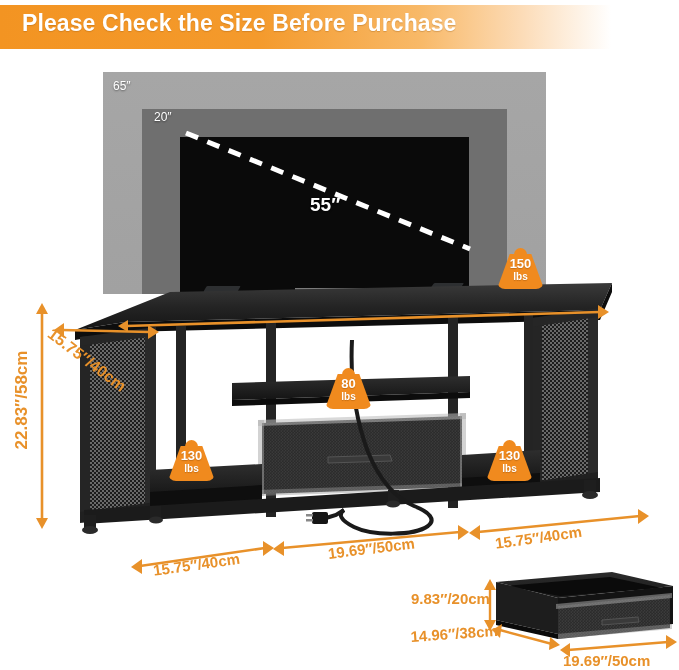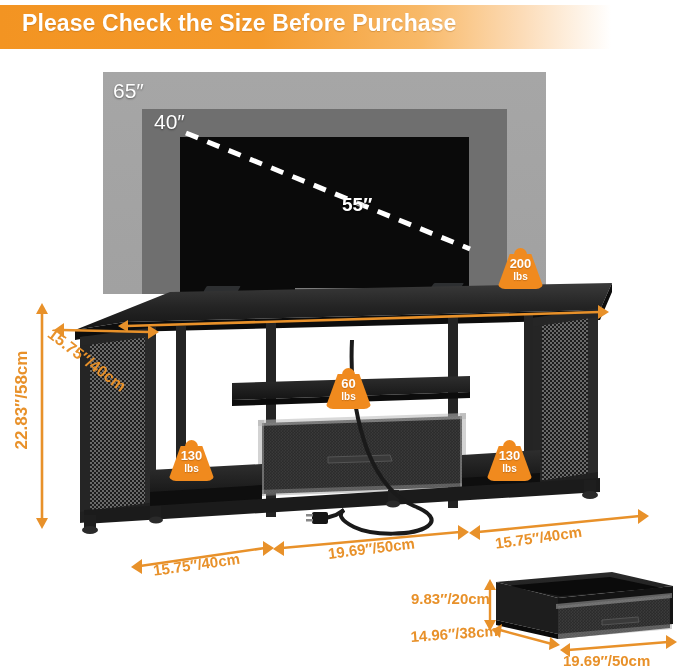--- a/index.html
+++ b/index.html
@@ -35,25 +35,25 @@
     background:#6f6f6f;
   }
   .tv-55 {
     position:absolute; left:38px; top:28px; width:289px; height:157px;
     background:#0a0a0a;
     overflow:hidden;
   }
   .label-65 { position:absolute; left:113px; top:79px; }
   .label-60 { position:absolute; left:154px; top:110px; }
   .tvlabel {
-    color:#ffffff; font-size:21px; font-weight:500;
+    color:#ffffff; font-size:12px; font-weight:500;
     text-shadow:0 1px 2px rgba(0,0,0,.45);
   }
   .label-55 {
-    position:absolute; left:342px; top:194px;
+    position:absolute; left:310px; top:194px;
     color:#ffffff; font-size:19px; font-weight:bold;
     text-shadow:0 1px 2px rgba(0,0,0,.7);
   }
   .diag-svg { position:absolute; left:180px; top:127px; }
 
   
   .tv-foot {
     position:absolute; background:#2d2f31; border-radius:1px;
   }
   .tv-logo {
@@ -130,21 +130,21 @@
     <div class="tv-60">
       <div class="tv-55"></div>
     </div>
   </div>
 
   <svg class="diag-svg" width="300" height="130">
     <line x1="6" y1="6" x2="290" y2="122" stroke="#ffffff" stroke-width="5" stroke-dasharray="13 10" stroke-linecap="butt"></line>
   </svg>
 
   <div class="tvlabel label-65">65″</div>
-  <div class="tvlabel label-60">40″</div>
+  <div class="tvlabel label-60">20″</div>
   <div class="label-55">55″</div>
 
   <div class="tv-foot" style="left:205px; top:286px; width:34px; height:6px; transform:skewX(-30deg);"></div>
   <div class="tv-foot" style="left:432px; top:283px; width:30px; height:6px; transform:skewX(-34deg);"></div>
   <div class="tv-logo"></div>
 
   <svg class="stand" viewBox="0 0 679 670">
     <defs>
       <linearGradient id="topG" x1="0" y1="0" x2="0" y2="1">
         <stop offset="0%" stop-color="#3a3a3a"></stop>
@@ -262,26 +262,26 @@
 
   <div class="dim dim-height">22.83″/58cm</div>
   <div class="dim dim-depth-left">15.75″/40cm</div>
   <div class="dim dim-bot-left small">15.75″/40cm</div>
   <div class="dim dim-bot-mid small">19.69″/50cm</div>
   <div class="dim dim-bot-right small">15.75″/40cm</div>
 
   <div class="badge badge-150">
     <div class="knob"></div>
     <div class="body"></div>
-    <div class="txt"><span>200</span><span class="u">lbs</span></div>
+    <div class="txt"><span>150</span><span class="u">lbs</span></div>
   </div>
   <div class="badge badge-80">
     <div class="knob"></div>
     <div class="body"></div>
-    <div class="txt"><span>60</span><span class="u">lbs</span></div>
+    <div class="txt"><span>80</span><span class="u">lbs</span></div>
   </div>
   <div class="badge badge-130a">
     <div class="knob"></div>
     <div class="body"></div>
     <div class="txt"><span>130</span><span class="u">lbs</span></div>
   </div>
   <div class="badge badge-130b">
     <div class="knob"></div>
     <div class="body"></div>
     <div class="txt"><span>130</span><span class="u">lbs</span></div>

